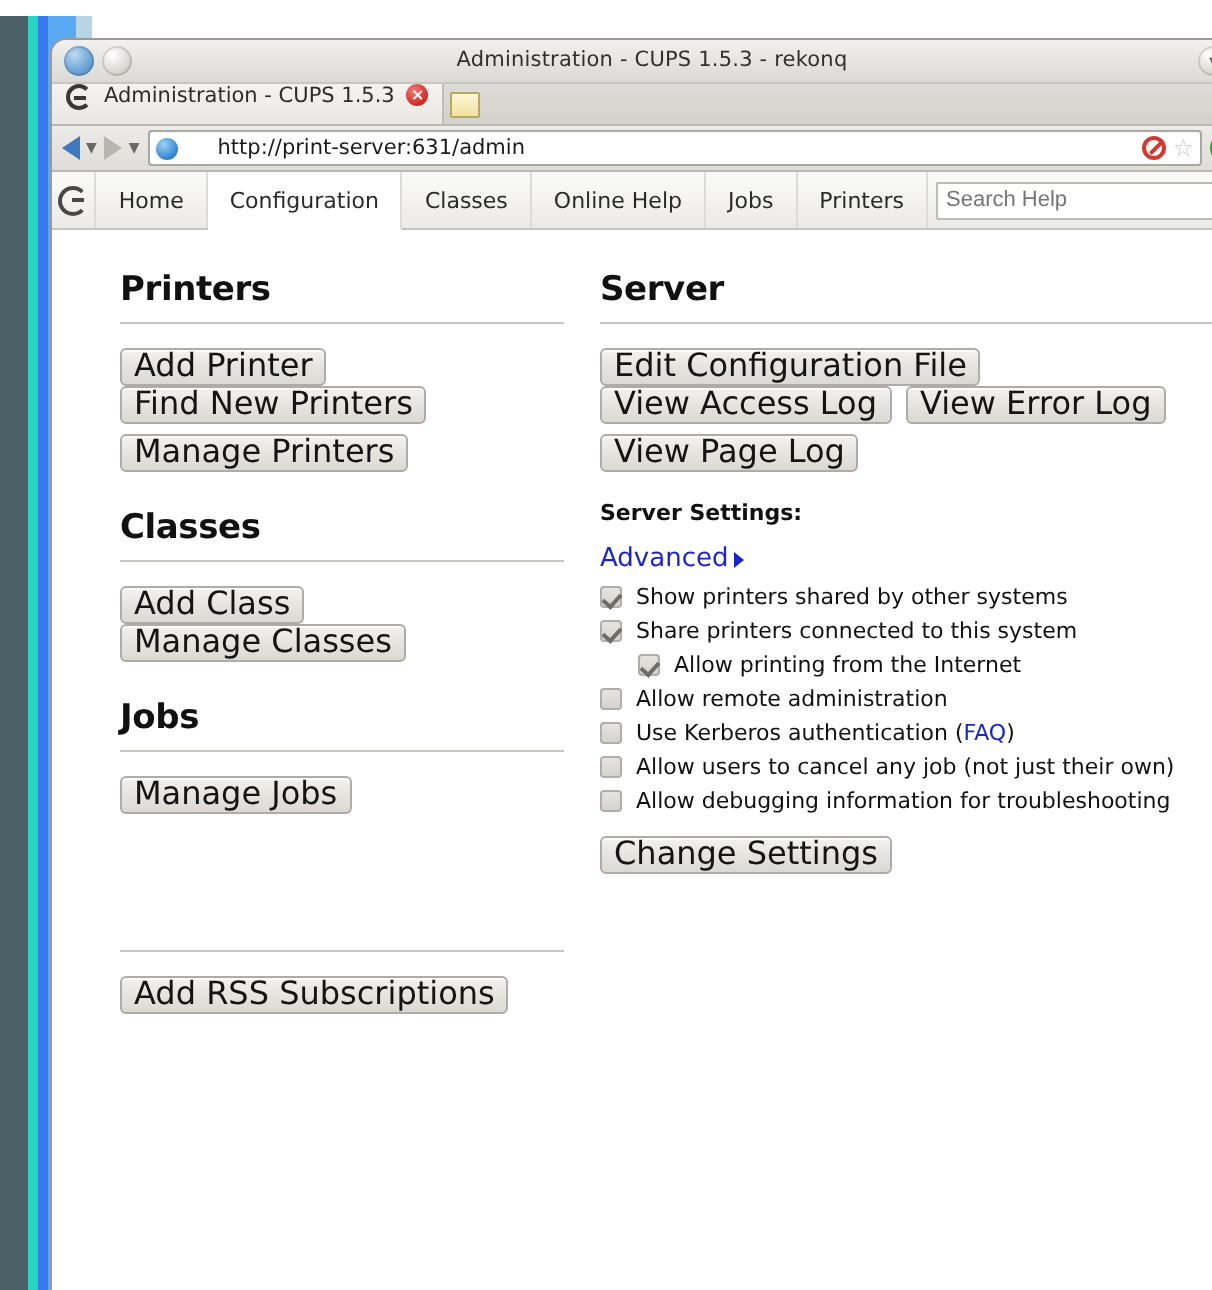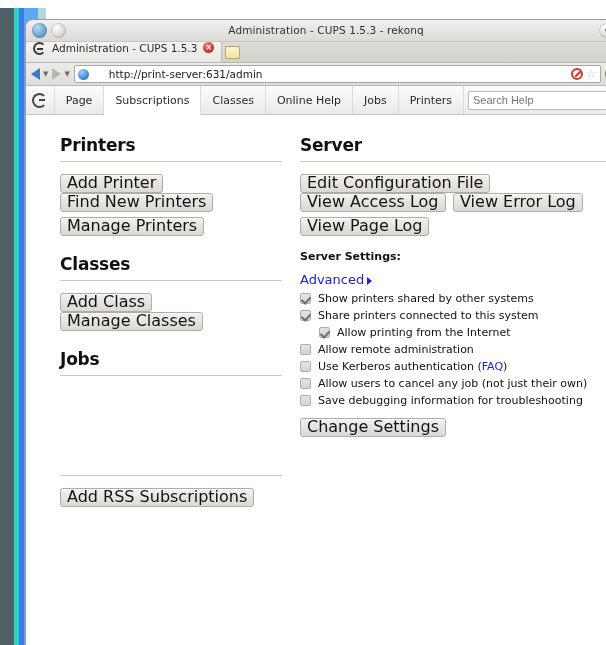--- a/index.html
+++ b/index.html
@@ -421,24 +421,24 @@
     </div>
 
     <div id="page">
 
       <div id="cupsnav">
         <div class="nav-logo">
           <span class="cups-c"></span>
         </div>
 
         <div class="navtab">
-          <span>Page</span>
+          <span>Home</span>
         </div>
         <div class="navtab active">
-          <span>Subscriptions</span>
+          <span>Configuration</span>
         </div>
         <div class="navtab">
           <span>Classes</span>
         </div>
         <div class="navtab">
           <span>Online Help</span>
         </div>
         <div class="navtab">
           <span>Jobs</span>
         </div>
@@ -472,20 +472,23 @@
             <div class="sec-rule"></div>
             <div class="btnrow">
               <span class="cbtn">Add Class</span>
               <span class="cbtn">Manage Classes</span>
             </div>
           </div>
 
           <div class="sec-block">
             <h2 class="sec">Jobs</h2>
             <div class="sec-rule"></div>
+            <div class="btnrow">
+              <span class="cbtn">Manage Jobs</span>
+            </div>
           </div>
 
         </div>
 
         <div class="col-right">
 
           <div class="sec-block">
             <h2 class="sec">Server</h2>
             <div class="sec-rule"></div>
 
@@ -524,21 +527,21 @@
               <li>
                 <span class="cb"></span>
                 <span><span>Use Kerberos authentication (</span><span class="faq-link">FAQ</span><span>)</span></span>
               </li>
               <li>
                 <span class="cb"></span>
                 <span>Allow users to cancel any job (not just their own)</span>
               </li>
               <li>
                 <span class="cb"></span>
-                <span>Save debugging information for troubleshooting</span>
+                <span>Allow debugging information for troubleshooting</span>
               </li>
             </ul>
 
             <div class="change-wrap">
               <span class="cbtn">Change Settings</span>
             </div>
           </div>
 
         </div>
       </div>

